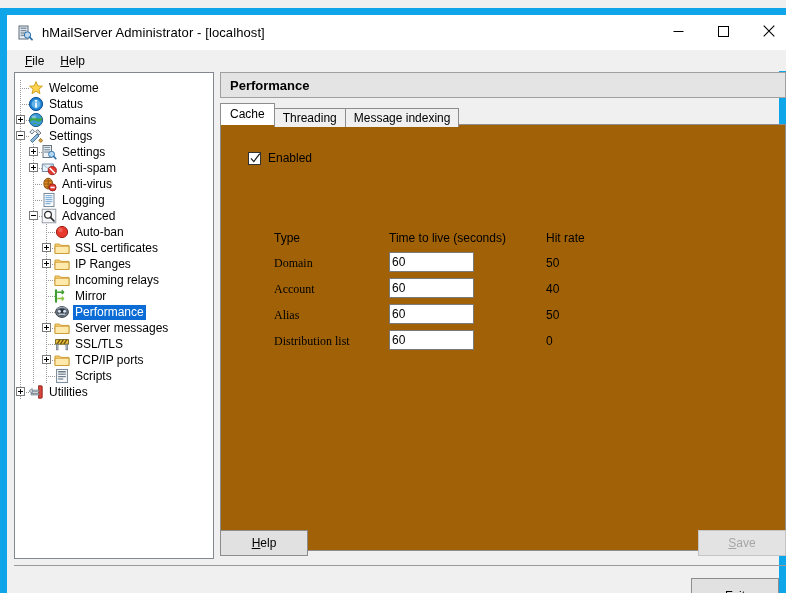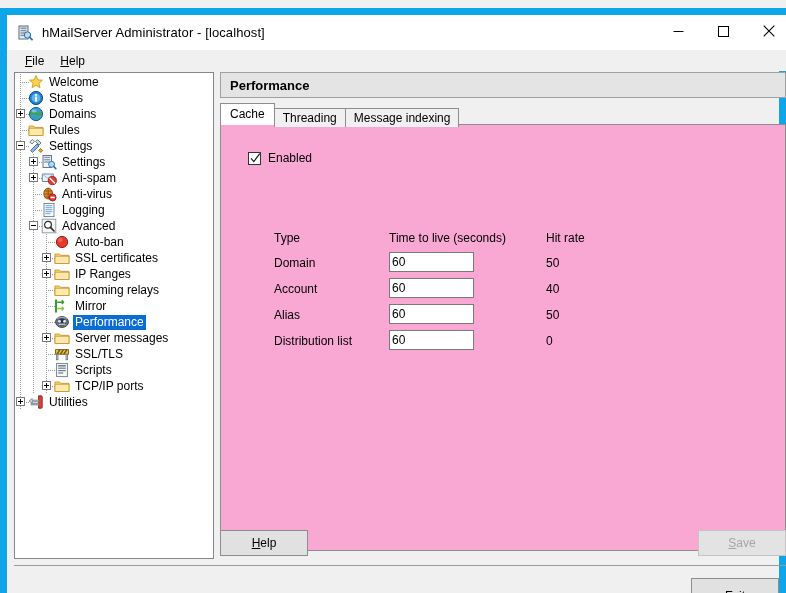--- a/index.html
+++ b/index.html
@@ -211,21 +211,21 @@
     line-height: 20px;
     top: 0px;
     padding: 0 9px;
     z-index: 4;
   }
   #tabbody {
     position: absolute;
     left: 0; top: 20px;
     width: 566px;
     height: 427px;
-    background: #f9a8d4;
+    background: #a16207;
     border: 1px solid #8d8d8d;
     box-sizing: border-box;
   }
   #enabled-row {
     position: absolute;
     left: 27px; top: 26px;
     display: flex;
     align-items: center;
   }
   .cbox {
@@ -266,21 +266,21 @@
     height: 20px;
     box-sizing: border-box;
     border: 1px solid #7a7a7a;
     background: #fff;
     font-family: "Liberation Sans", sans-serif;
     font-size: 12px;
     padding: 0 2px;
     color: #000;
     outline: none;
   }
-  .row-label { position: absolute; left: 0; top: 0; font-size: 12px; }
+  .row-label { position: absolute; left: 0; top: 0; font-size: 12px; font-family: Liberation Serif, serif; }
   .row-hit   { position: absolute; left: 272px; top: 0; font-size: 12px; }
 
   
   #content-buttons {
     position: absolute;
     left: 213px; top: 515px;
     width: 566px;
     height: 26px;
   }
   .btn {
@@ -361,21 +361,21 @@
       </div>
     </div>
   </div>
 
   <div id="menubar">
     <div class="menu-item"><u>F</u><span>ile</span></div>
     <div class="menu-item"><u>H</u><span>elp</span></div>
   </div>
 
   <div id="tree-panel">
-    <div id="tree-list" style="padding-top:1px;">
+    <div id="tree-list" style="padding-top:7px;">
         <div class="tnode">
           <span class="tgutter">
             <span class="dotline-v"></span>
             <span class="dotline-h"></span>
           </span>
           <span class="ticon"><svg width="16" height="16" viewBox="0 0 16 16">
               <path d="M8 1.6 L9.8 5.9 L14.4 6.2 L10.9 9.2 L12 13.7 L8 11.2 L4 13.7 L5.1 9.2 L1.6 6.2 L6.2 5.9 Z" fill="#ffd24d" stroke="#c79c16" stroke-width="0.9" stroke-linejoin="round"></path>
             </svg></span>
           <span class="tlabel">Welcome</span>
         </div>
@@ -398,31 +398,20 @@
             <span class="dotline-h"></span>
             <span class="expander plus"></span>
           </span>
           <span class="ticon"><svg width="16" height="16" viewBox="0 0 16 16">
               <circle cx="8" cy="8" r="6.6" fill="#3c9ad6" stroke="#1b5e8c" stroke-width="1"></circle>
               <path d="M2 7 q3 -3 6 -1 q3 2 6 -1 v3 q-3 3 -6 1 q-3 -2 -6 1 z" fill="#3aa64a"></path>
               <path d="M4 12 q3 -2 5 0 q2 2 3 0" fill="#3aa64a"></path>
               <ellipse cx="6" cy="5" rx="2.4" ry="1.6" fill="#bfe4f7" opacity="0.55"></ellipse>
             </svg></span>
           <span class="tlabel">Domains</span>
-        </div>
-        <div class="tnode">
-          <span class="tgutter">
-            <span class="dotline-v"></span>
-            <span class="dotline-h"></span>
-          </span>
-          <span class="ticon"><svg width="16" height="16" viewBox="0 0 16 16">
-              <path d="M1 4 h4.6 l1.2 1.4 H15 v8.1 H1 Z" fill="#fdd87d" stroke="#c9982e" stroke-width="0.9" stroke-linejoin="round"></path>
-              <path d="M1 6.2 h14 v7.3 H1 Z" fill="#ffe9ad" stroke="#c9982e" stroke-width="0.9"></path>
-            </svg></span>
-          <span class="tlabel">Rules</span>
         </div>
         <div class="tnode">
           <span class="tgutter">
             <span class="dotline-v"></span>
             <span class="dotline-h"></span>
             <span class="expander"></span>
           </span>
           <span class="ticon"><svg width="16" height="16" viewBox="0 0 16 16">
               <path d="M2.5 12.5 L9 6 L11 8 L4.5 14.5 Z" fill="#8fb8d8" stroke="#3a6b94" stroke-width="0.9" stroke-linejoin="round"></path>
               <path d="M9.6 1.6 L13 5 L11 7 L7.6 3.6 Z" fill="#d4d9dd" stroke="#60707d" stroke-width="0.9"></path>
@@ -667,47 +656,47 @@
         <div class="tnode">
           <span class="tgutter">
             <span class="dotline-v"></span>
           </span>
           <span class="tgutter">
             <span class="dotline-v"></span>
           </span>
           <span class="tgutter">
             <span class="dotline-v"></span>
             <span class="dotline-h"></span>
+            <span class="expander plus"></span>
+          </span>
+          <span class="ticon"><svg width="16" height="16" viewBox="0 0 16 16">
+              <path d="M1 4 h4.6 l1.2 1.4 H15 v8.1 H1 Z" fill="#fdd87d" stroke="#c9982e" stroke-width="0.9" stroke-linejoin="round"></path>
+              <path d="M1 6.2 h14 v7.3 H1 Z" fill="#ffe9ad" stroke="#c9982e" stroke-width="0.9"></path>
+            </svg></span>
+          <span class="tlabel">TCP/IP ports</span>
+        </div>
+        <div class="tnode">
+          <span class="tgutter">
+            <span class="dotline-v"></span>
+          </span>
+          <span class="tgutter">
+            <span class="dotline-v"></span>
+          </span>
+          <span class="tgutter">
+            <span class="dotline-v"></span>
+            <span class="dotline-h"></span>
           </span>
           <span class="ticon"><svg width="16" height="16" viewBox="0 0 16 16">
               <rect x="2.6" y="1.4" width="10.8" height="13.2" fill="#f4f6f8" stroke="#6a7b8b" stroke-width="0.9"></rect>
               <rect x="4.2" y="3.2" width="7.6" height="1.2" fill="#4b5a68"></rect>
               <rect x="4.2" y="5.6" width="7.6" height="1.2" fill="#6d7f8e"></rect>
               <rect x="4.2" y="8" width="7.6" height="1.2" fill="#6d7f8e"></rect>
               <rect x="4.2" y="10.4" width="5" height="1.2" fill="#6d7f8e"></rect>
             </svg></span>
           <span class="tlabel">Scripts</span>
-        </div>
-        <div class="tnode">
-          <span class="tgutter">
-            <span class="dotline-v"></span>
-          </span>
-          <span class="tgutter">
-            <span class="dotline-v"></span>
-          </span>
-          <span class="tgutter">
-            <span class="dotline-v"></span>
-            <span class="dotline-h"></span>
-            <span class="expander plus"></span>
-          </span>
-          <span class="ticon"><svg width="16" height="16" viewBox="0 0 16 16">
-              <path d="M1 4 h4.6 l1.2 1.4 H15 v8.1 H1 Z" fill="#fdd87d" stroke="#c9982e" stroke-width="0.9" stroke-linejoin="round"></path>
-              <path d="M1 6.2 h14 v7.3 H1 Z" fill="#ffe9ad" stroke="#c9982e" stroke-width="0.9"></path>
-            </svg></span>
-          <span class="tlabel">TCP/IP ports</span>
         </div>
         <div class="tnode">
           <span class="tgutter">
             <span class="dotline-v"></span>
             <span class="dotline-h"></span>
             <span class="expander plus"></span>
           </span>
           <span class="ticon"><svg width="16" height="16" viewBox="0 0 16 16">
               <path d="M10.6 1.8 h2.6 a1 1 0 0 1 1 1 v10.4 a1 1 0 0 1 -1 1 h-2.6 z" fill="#d8443a" stroke="#8b1f17" stroke-width="0.9"></path>
               <path d="M2 6.2 h9 v1.6 H2 z" fill="#c9d2da" stroke="#6f7b86" stroke-width="0.8"></path>

